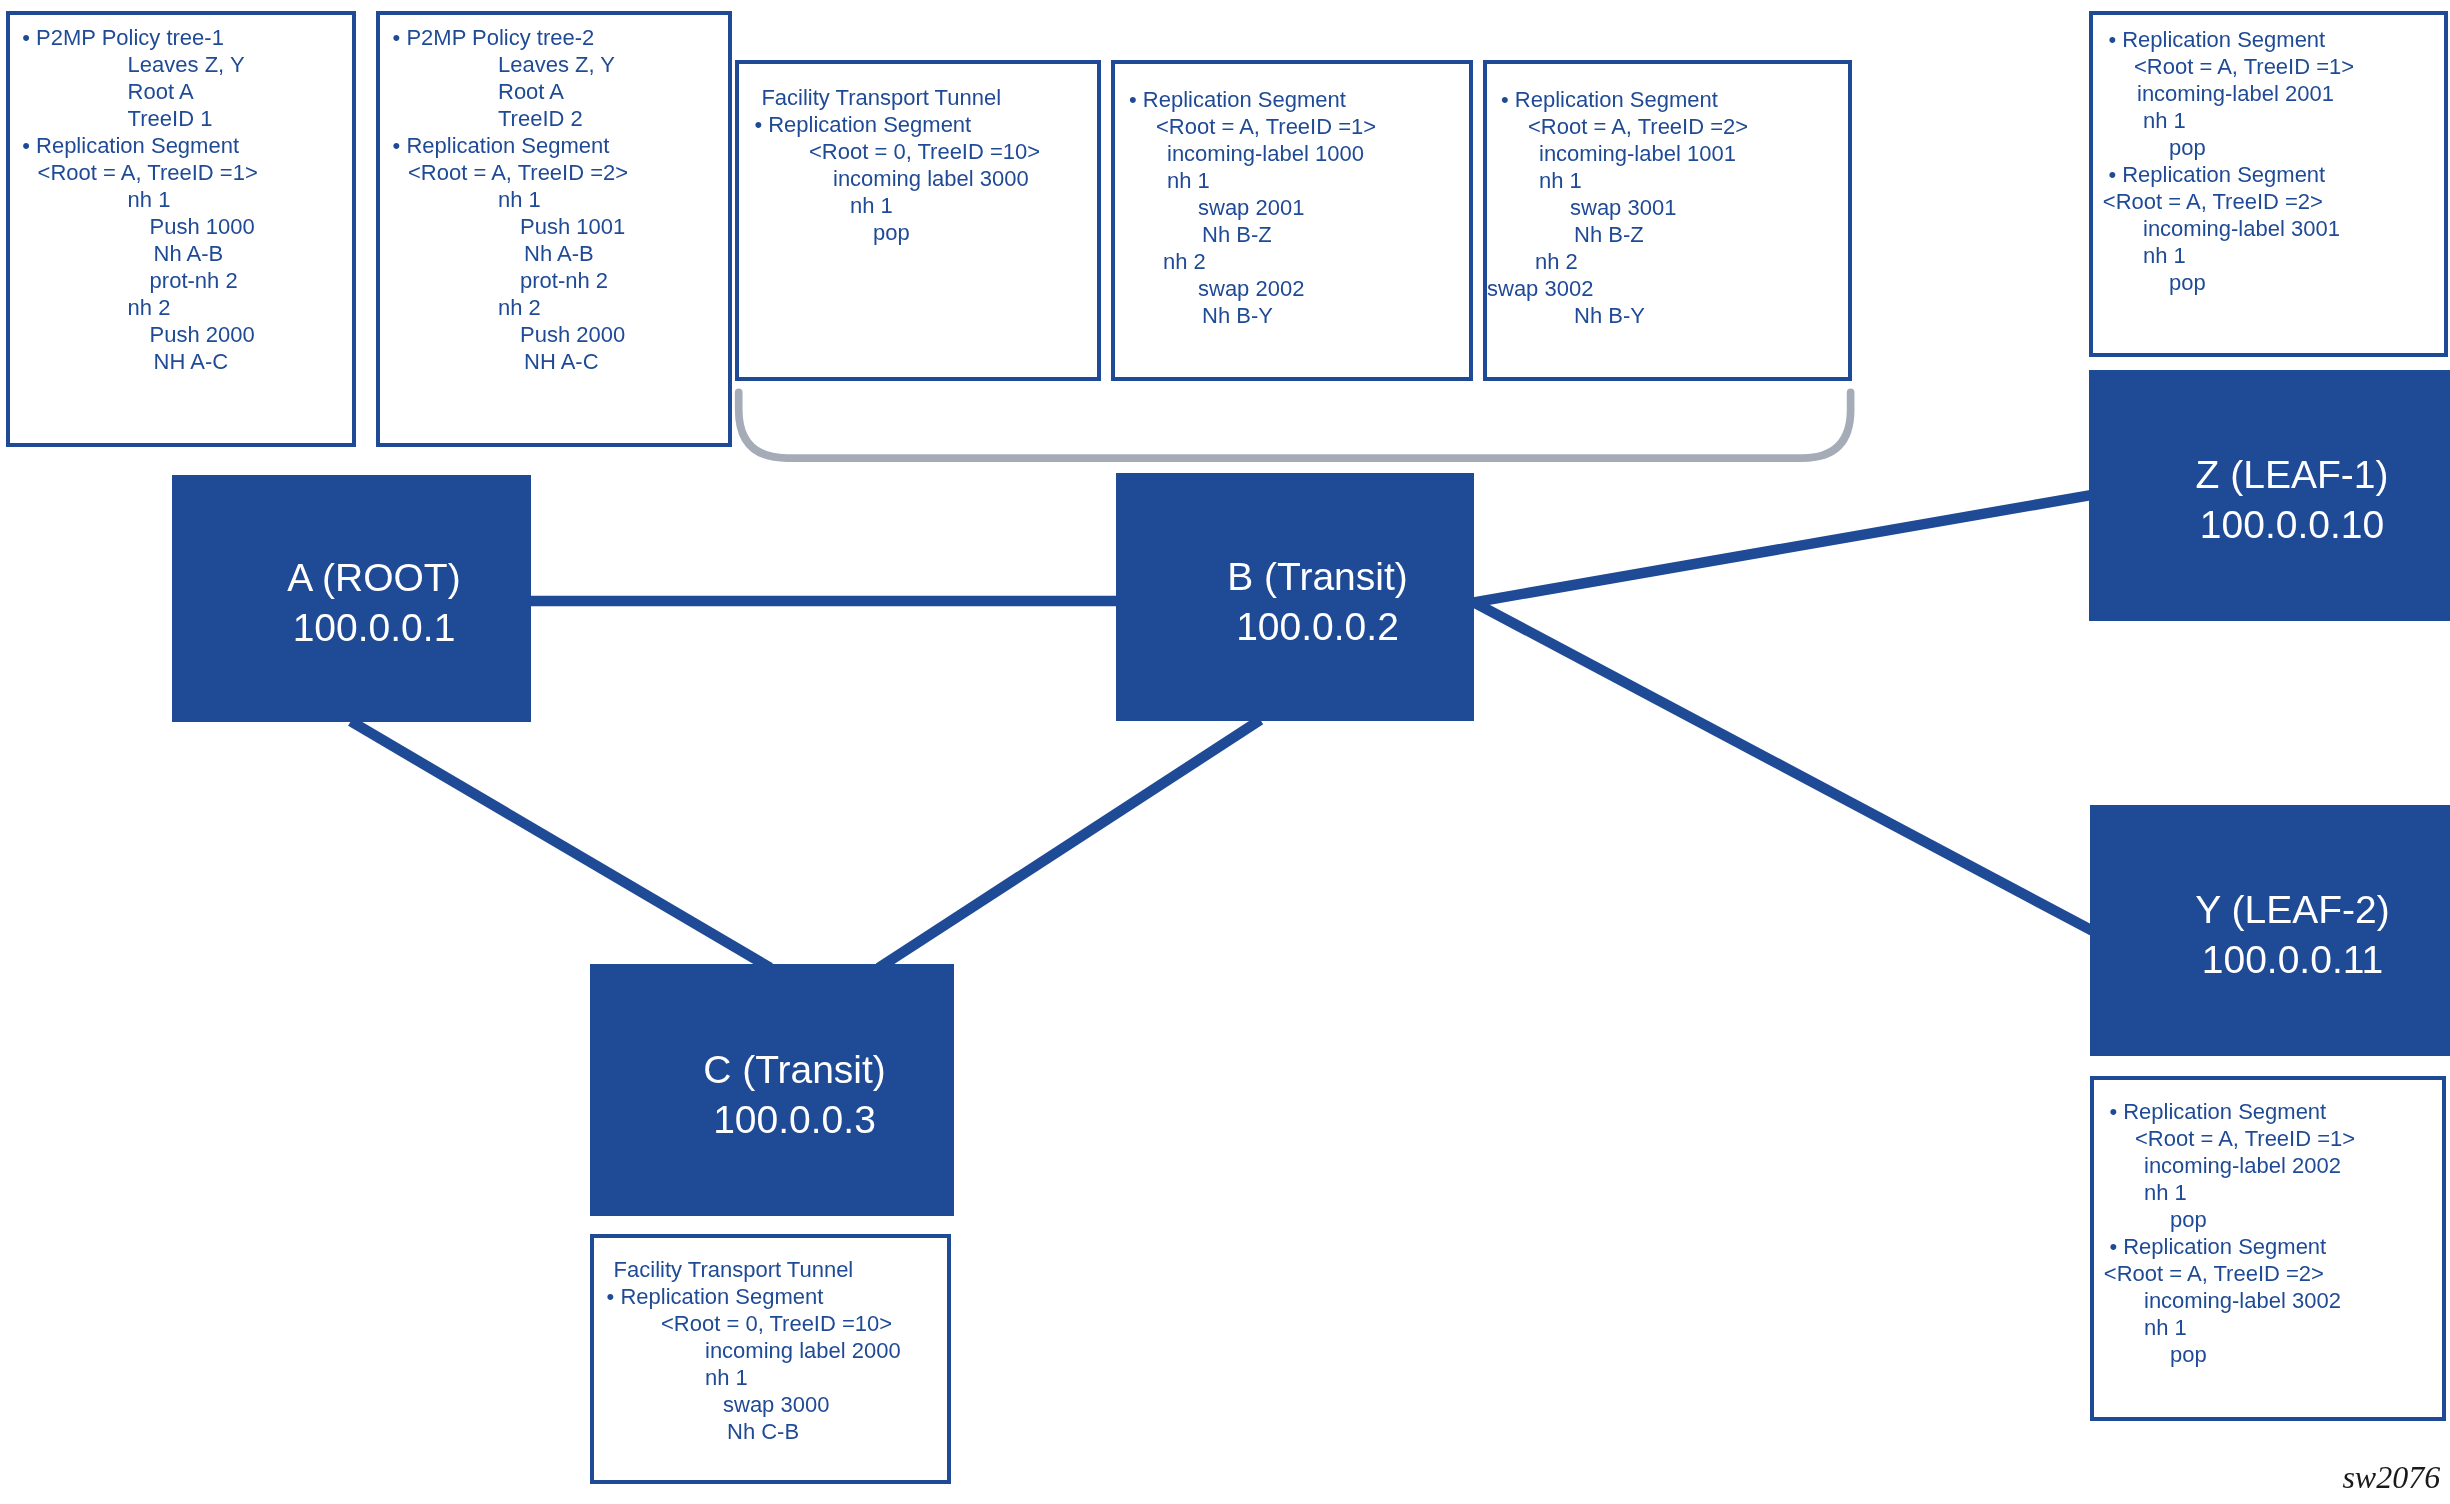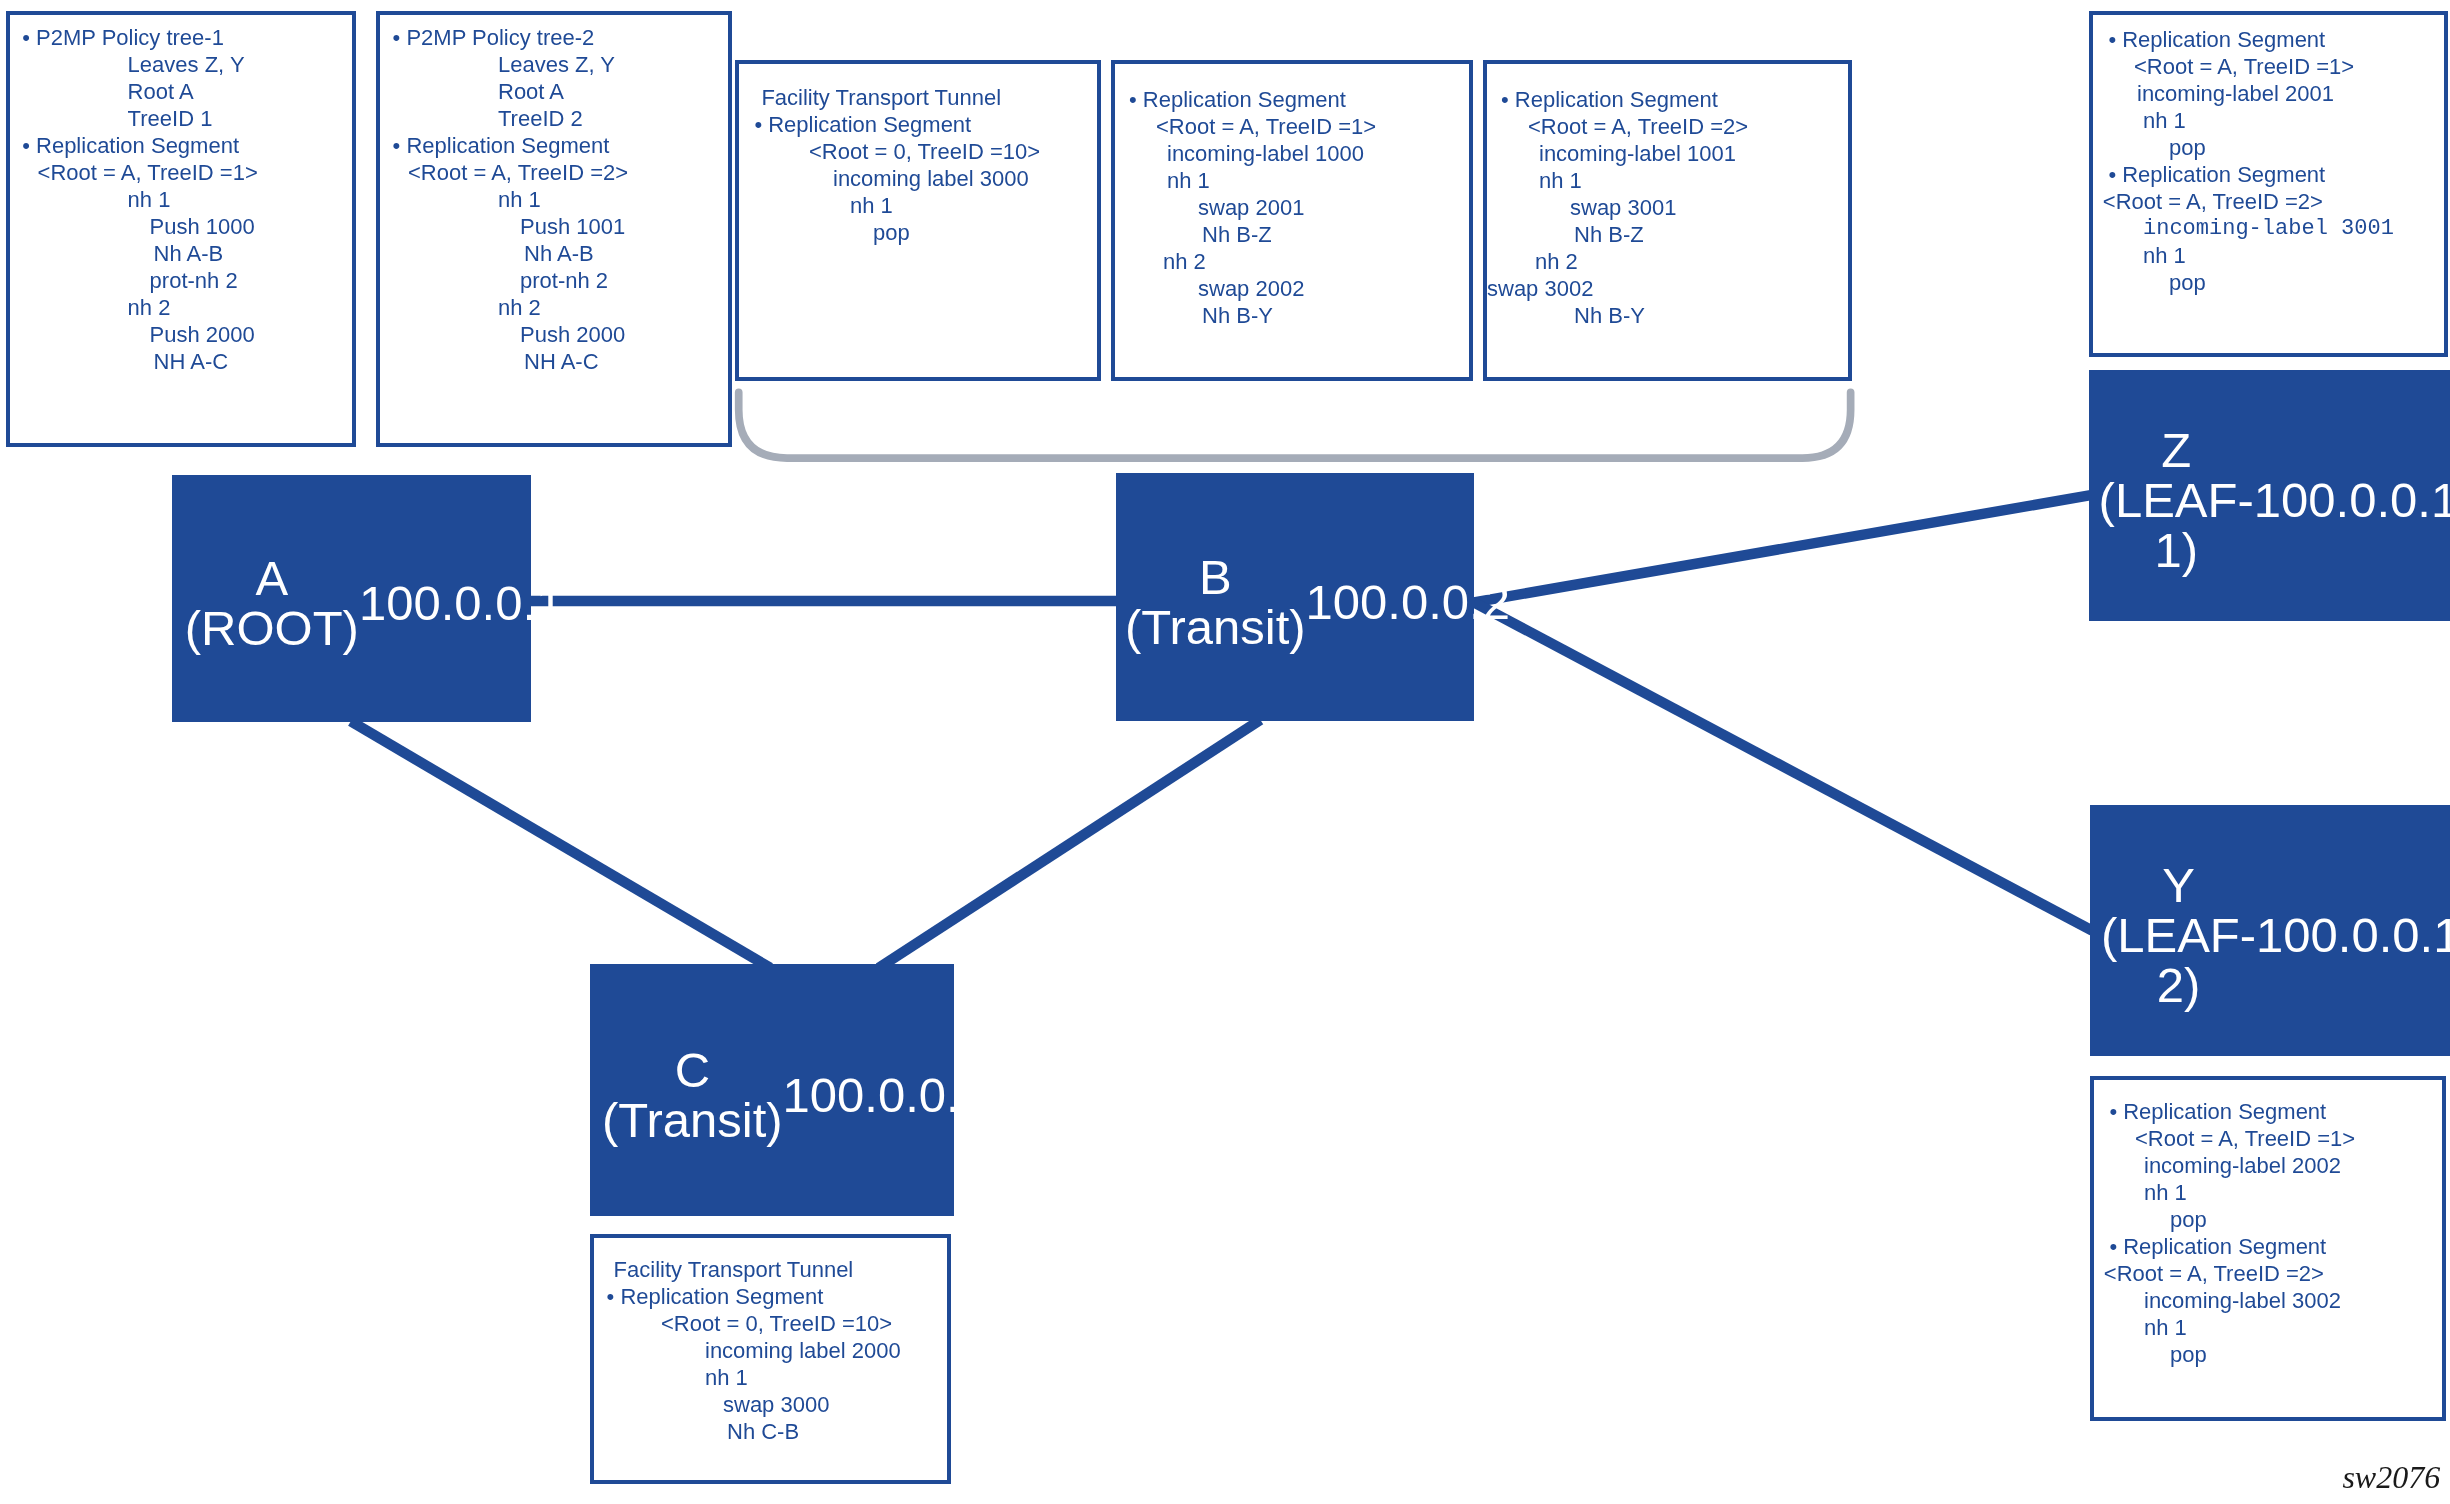--- a/index.html
+++ b/index.html
@@ -11,25 +11,25 @@
     font-family:"Liberation Sans", sans-serif;
     overflow:hidden;
   }
   svg.wires{position:absolute;left:0;top:0;width:2450px;height:1505px;}
 
   .node{
     position:absolute;
     background:#1F4A96;
     color:#ffffff;
     display:flex;
-    flex-direction:row;
+    flex-direction:column;
     align-items:center;
     justify-content:center;
     text-align:center;
-    font-size:49px;
+    font-size:39px;
     line-height:50px;
     padding-top:9.8px;
     box-sizing:border-box;
     padding-left:45px;
   }
 
   .ann{
     position:absolute;
     background:#ffffff;
     border:4.2px solid #1F4A96;
@@ -136,21 +136,21 @@
     </div>
 
   <div class="ann pad16" style="left:2089px;top:11.2px;width:359px;height:346px;">
       <div class="ln" style="padding-left: 15.4px;">• Replication Segment</div>
       <div class="ln" style="padding-left: 41px;">&lt;Root = A, TreeID =1&gt;</div>
       <div class="ln" style=" margin-left: 44px;">incoming-label 2001</div>
       <div class="ln" style="padding-left: 50px;">nh 1</div>
       <div class="ln" style="padding-left: 76px;">pop</div>
       <div class="ln" style="padding-left: 15.4px;">• Replication Segment</div>
       <div class="ln" style="padding-left: 9.8px;">&lt;Root = A, TreeID =2&gt;</div>
-      <div class="ln" style="padding-left: 50px; font-family: Liberation Mono, monospace;">incoming-label 3001</div>
+      <div class="ln" style="padding-left: 50px;">incoming-label 3001</div>
       <div class="ln" style="padding-left: 50px;">nh 1</div>
       <div class="ln" style="padding-left: 76px;">pop</div>
     </div>
 
   <div class="ann pad28" style="left:2090px;top:1076px;width:356px;height:345px;">
       <div class="ln" style="padding-left: 15.4px;">• Replication Segment</div>
       <div class="ln" style="padding-left: 41px;">&lt;Root = A, TreeID =1&gt;</div>
       <div class="ln" style="padding-left: 50px;">incoming-label 2002</div>
       <div class="ln" style="padding-left: 50px;">nh 1</div>
       <div class="ln" style="padding-left: 76px;">pop</div>

